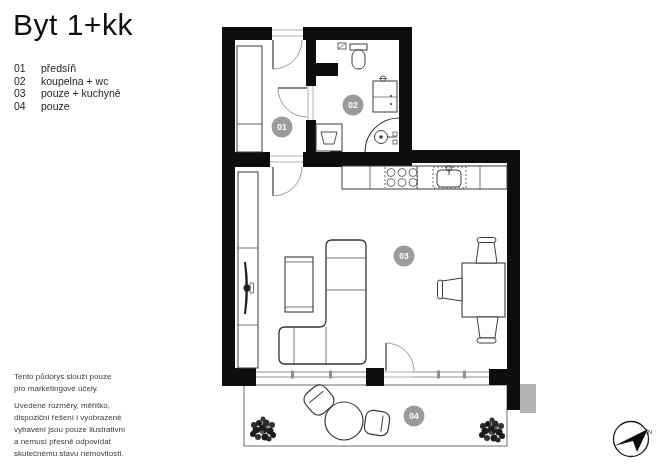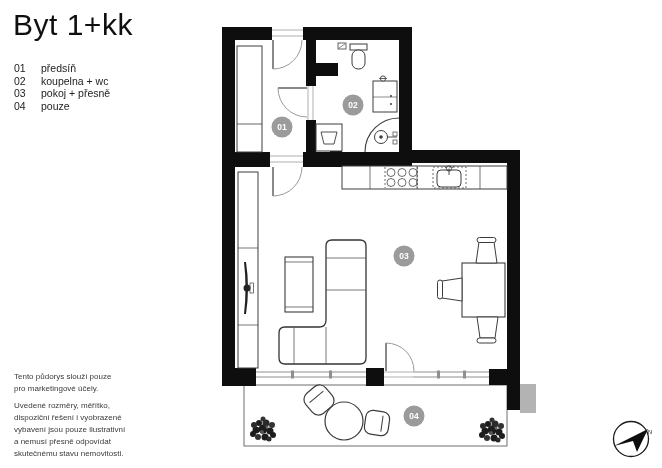--- a/index.html
+++ b/index.html
@@ -37,21 +37,21 @@
     <div class="legend-row">
       <span class="legend-num">01</span>
       <span class="legend-label">předsíň</span>
     </div>
     <div class="legend-row">
       <span class="legend-num">02</span>
       <span class="legend-label">koupelna + wc</span>
     </div>
     <div class="legend-row">
       <span class="legend-num">03</span>
-      <span class="legend-label">pokoj + přesně</span>
+      <span class="legend-label">pouze + kuchyně</span>
     </div>
     <div class="legend-row">
       <span class="legend-num">04</span>
       <span class="legend-label">pouze</span>
     </div>
   </div>
 
   <div class="disclaimer p1">
     <p>Tento půdorys slouží pouze
 pro marketingové účely.</p>

